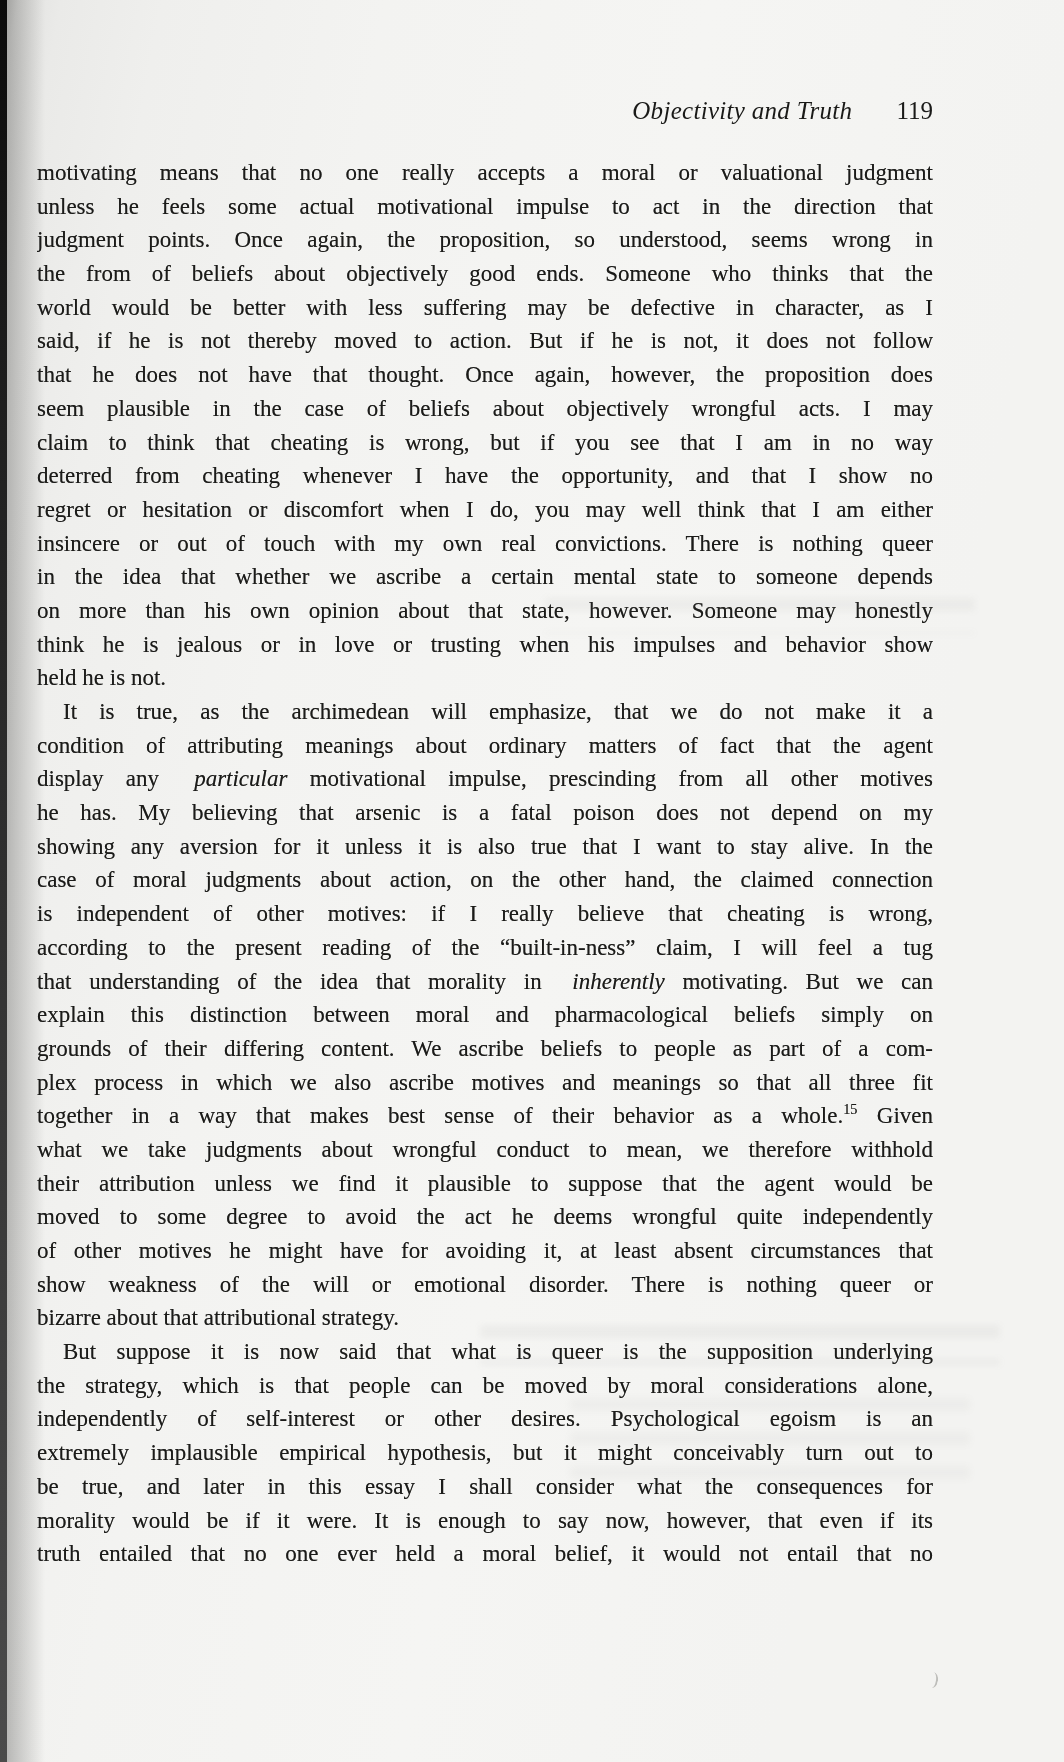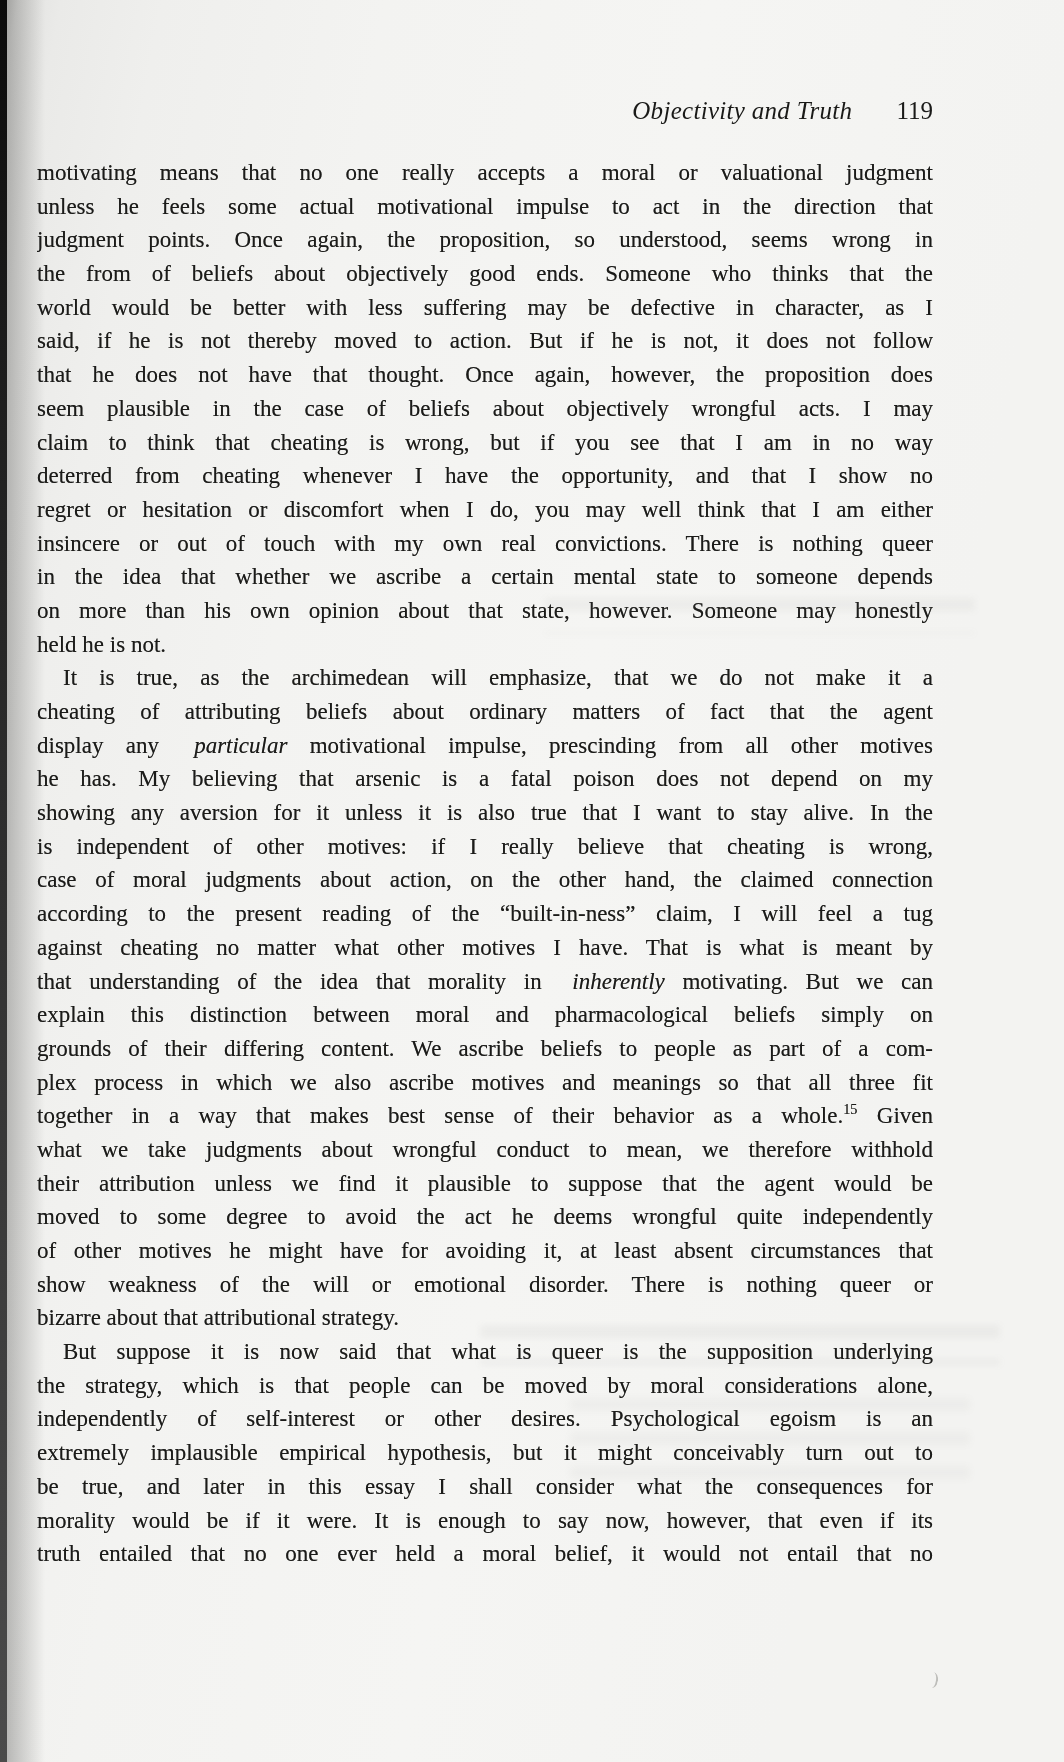--- a/index.html
+++ b/index.html
@@ -105,30 +105,30 @@
       <div class="line"><span>world would be better with less suffering may be defective in character, as I</span></div>
       <div class="line"><span>said, if he is not thereby moved to action. But if he is not, it does not follow</span></div>
       <div class="line"><span>that he does not have that thought. Once again, however, the proposition does</span></div>
       <div class="line"><span>seem plausible in the case of beliefs about objectively wrongful acts. I may</span></div>
       <div class="line"><span>claim to think that cheating is wrong, but if you see that I am in no way</span></div>
       <div class="line"><span>deterred from cheating whenever I have the opportunity, and that I show no</span></div>
       <div class="line"><span>regret or hesitation or discomfort when I do, you may well think that I am either</span></div>
       <div class="line"><span>insincere or out of touch with my own real convictions. There is nothing queer</span></div>
       <div class="line"><span>in the idea that whether we ascribe a certain mental state to someone depends</span></div>
       <div class="line"><span>on more than his own opinion about that state, however. Someone may honestly</span></div>
+      <div class="line"><span>think he is jealous or in love or trusting when his impulses and behavior show</span></div>
       <div class="line flush"><span>held he is not.</span></div>
       <div class="line indent"><span>It is true, as the archimedean will emphasize, that we do not make it a</span></div>
-      <div class="line"><span>cheating of attributing beliefs about ordinary matters of fact that the agent</span></div>
+      <div class="line"><span>condition of attributing meanings about ordinary matters of fact that the agent</span></div>
       <div class="line"><span>display any </span><em>particular</em><span> motivational impulse, prescinding from all other motives</span></div>
       <div class="line"><span>he has. My believing that arsenic is a fatal poison does not depend on my</span></div>
       <div class="line"><span>showing any aversion for it unless it is also true that I want to stay alive. In the</span></div>
+      <div class="line"><span>case of moral judgments about action, on the other hand, the claimed connection</span></div>
       <div class="line"><span>is independent of other motives: if I really believe that cheating is wrong,</span></div>
-      <div class="line"><span>case of moral judgments about action, on the other hand, the claimed connection</span></div>
       <div class="line"><span>according to the present reading of the “built-in-ness” claim, I will feel a tug</span></div>
-      <div class="line"><span>against cheating no matter what other motives I have. That is what is meant by</span></div>
       <div class="line"><span>that understanding of the idea that morality in </span><em>inherently</em><span> motivating. But we can</span></div>
       <div class="line"><span>explain this distinction between moral and pharmacological beliefs simply on</span></div>
       <div class="line"><span>grounds of their differing content. We ascribe beliefs to people as part of a com-</span></div>
       <div class="line"><span>plex process in which we also ascribe motives and meanings so that all three fit</span></div>
       <div class="line"><span>together in a way that makes best sense of their behavior as a whole.</span><sup>15</sup><span> Given</span></div>
       <div class="line"><span>what we take judgments about wrongful conduct to mean, we therefore withhold</span></div>
       <div class="line"><span>their attribution unless we find it plausible to suppose that the agent would be</span></div>
       <div class="line"><span>moved to some degree to avoid the act he deems wrongful quite independently</span></div>
       <div class="line"><span>of other motives he might have for avoiding it, at least absent circumstances that</span></div>
       <div class="line"><span>show weakness of the will or emotional disorder. There is nothing queer or</span></div>

